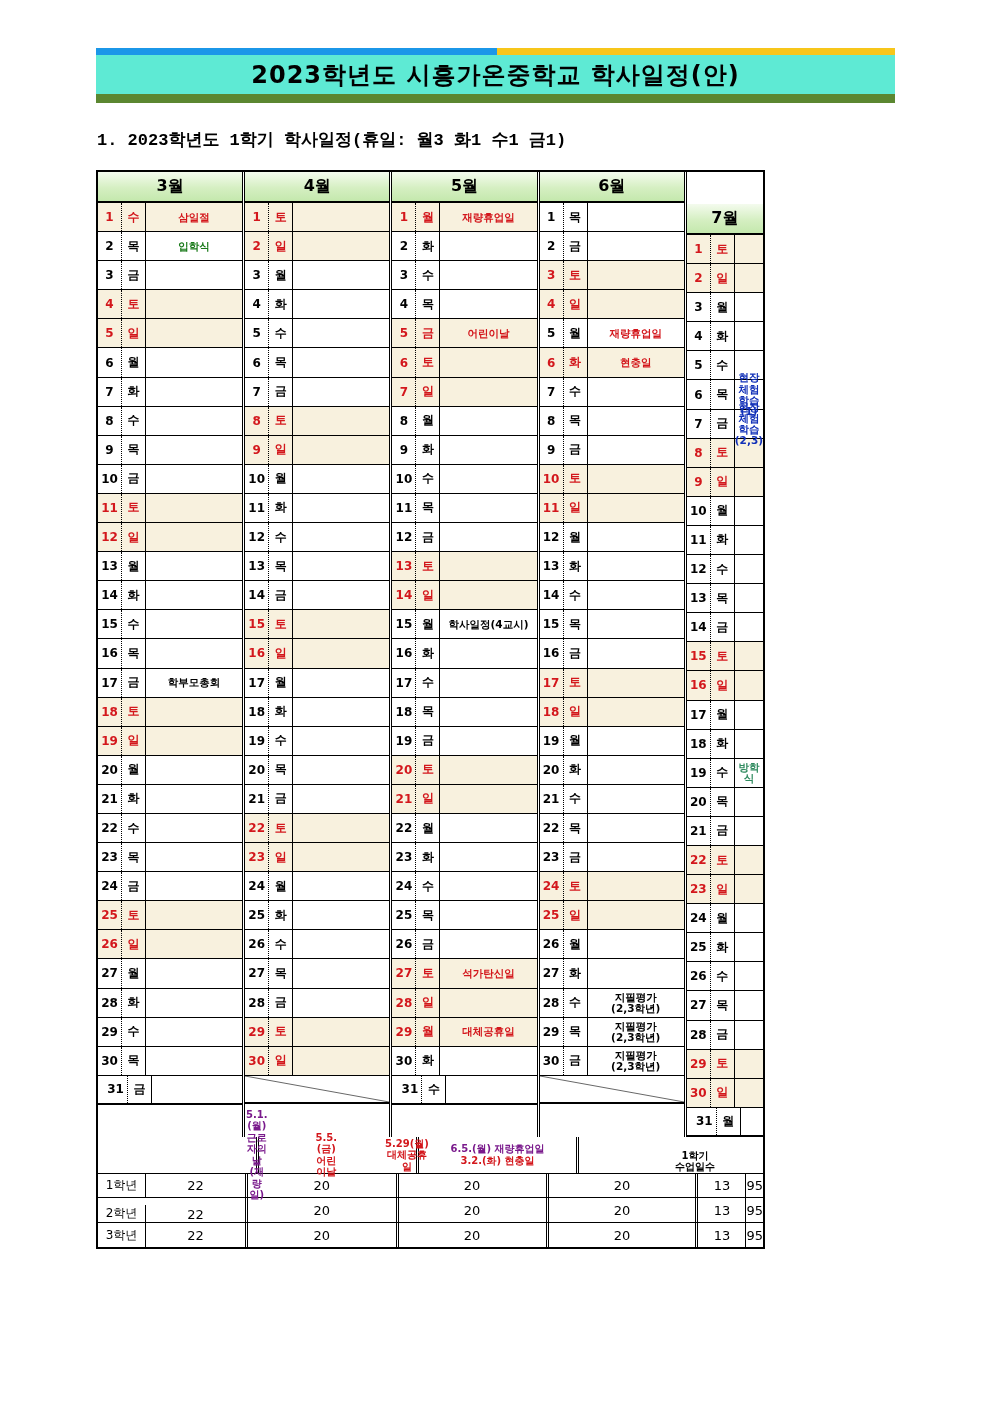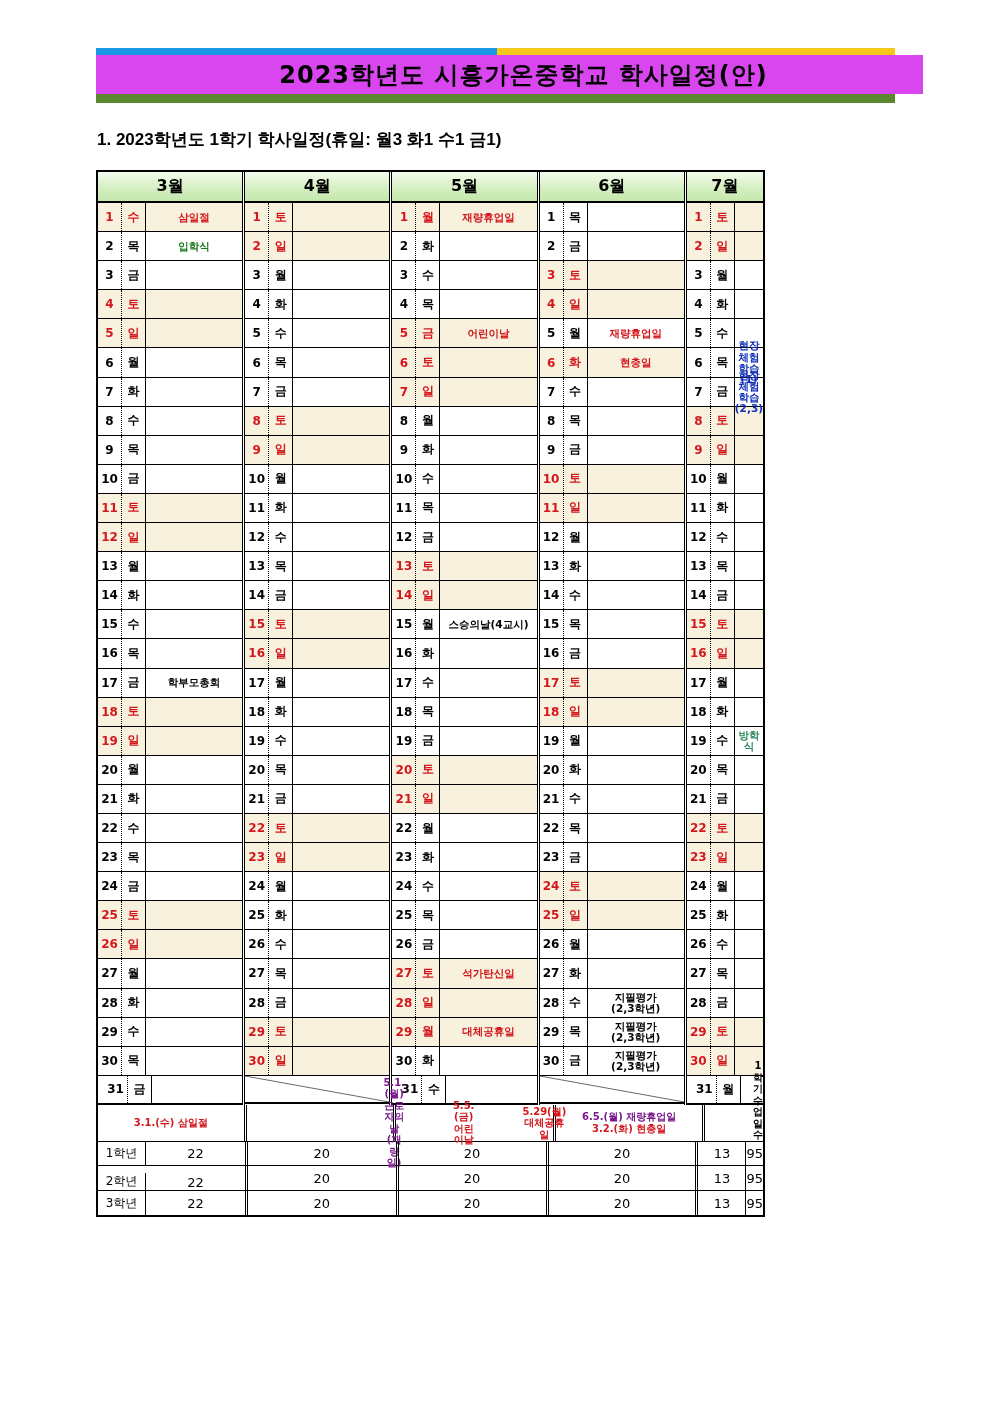--- a/index.html
+++ b/index.html
@@ -1,28 +1,28 @@
 <!DOCTYPE html>
 <html><head>
 <meta charset="utf-8">
 <style>
   html, body { margin:0; padding:0; background:#ffffff; }
   body { width:992px; height:1403px; position:relative; font-family:"DejaVu Sans", sans-serif; color:#000; }
   .bar-top { position:absolute; left:96px; top:48px; width:799px; height:7px; display:flex; }
   .bar-top .blue { flex:0 0 401px; background:#1b97e8; }
   .bar-top .yellow { flex:1; background:#f7c61a; }
-  .title-band { position:absolute; left:96px; top:55px; width:799px; height:39px; background:#d946ef; display:flex; align-items:center; justify-content:center;padding-left:28px; }
+  .title-band { position:absolute; left:96px; top:55px; width:799px; height:39px; background:#5eead4; display:flex; align-items:center; justify-content:center; }
   .title-band h1 { margin:0; font-size:24px; font-weight:bold; letter-spacing:1px; font-family:"DejaVu Sans", sans-serif; }
   .bar-bottom { position:absolute; left:96px; top:94px; width:799px; height:9px; background:#5b8731; }
-  .section-title { position:absolute; left:97px; top:128px; font-size:17px; font-weight:bold; font-family:Liberation Sans, sans-serif; }
+  .section-title { position:absolute; left:97px; top:128px; font-size:17px; font-weight:bold; font-family:Liberation Mono, monospace; }
 
   .sched { position:absolute; left:96px; top:170px; width:669px; border:2px solid #000; box-sizing:border-box; }
   .months { display:flex; }
   .month { width:160px; box-sizing:border-box; border-right:3px double #000; }
-  .month:last-child { border-right:none; flex:1; }
+  .month:last-child { border-right:none; flex:1;margin-top:32px; }
   .mhead { height:29px; border-bottom:2px solid #000; background:linear-gradient(to bottom,#f4fbee 0%,#d5efc2 55%,#c4e8ad 100%); display:flex; align-items:center; justify-content:center; font-weight:bold; font-size:16px; }
   .row { height:29.1px; display:flex; border-bottom:1px solid #000; box-sizing:border-box; font-size:12px; font-weight:bold; }
   .row.last { border-bottom:2px solid #000;padding-left:6px; }
   .row.we { background:#f8f1de; }
   .dnum { width:24px; display:flex; align-items:center; justify-content:center; border-right:1px dotted #000; box-sizing:border-box; }
   .wd { width:24px; display:flex; align-items:center; justify-content:center; border-right:1px solid #000; box-sizing:border-box; }
   .ev { flex:1; display:flex; align-items:center; justify-content:center; font-size:10.5px; text-align:center; line-height:1.05; }
   .red { color:#d3171c; }
   .green { color:#1a7a1a; }
   .teal { color:#2e8a5e; }
@@ -439,21 +439,21 @@
           <div class="ev"></div>
         </div>
         <div class="row we">
           <div class="dnum red">14</div>
           <div class="wd red">일</div>
           <div class="ev"></div>
         </div>
         <div class="row">
           <div class="dnum">15</div>
           <div class="wd">월</div>
-          <div class="ev">스승의날(4교시)</div>
+          <div class="ev">학사일정(4교시)</div>
         </div>
         <div class="row">
           <div class="dnum">16</div>
           <div class="wd">화</div>
           <div class="ev"></div>
         </div>
         <div class="row">
           <div class="dnum">17</div>
           <div class="wd">수</div>
           <div class="ev"></div>
@@ -841,25 +841,20 @@
         </div>
         <div class="row last">
           <div class="dnum">31</div>
           <div class="wd">월</div>
           <div class="ev"></div>
         </div>
       </div>
     </div>
   <div id="footer">
       <div class="foot bigo">
-        <div class="fcell" style="width: 160px; flex-direction: row;">
-          <div class="fhalf" style="flex: 1 1 0%; flex-direction: column;">
-            <div class="red">3.1.(수) 삼일절</div>
-          </div>
-        </div>
         <div class="fcell" style="width: 161px; flex-direction: column;"></div>
         <div class="fcell" style="width: 160px; flex-direction: row; gap: 48px;">
           <div class="purple">5.1.(월) 근로자의날(재량일)</div>
           <div class="red">5.5.(금) 어린이날</div>
           <div class="red">5.29(월) 대체공휴일</div>
         </div>
         <div class="fcell" style="width: 160px; flex-direction: column;">
           <div class="purple">6.5.(월) 재량휴업일</div>
           <div class="red">3.2.(화) 현충일</div>
         </div>

